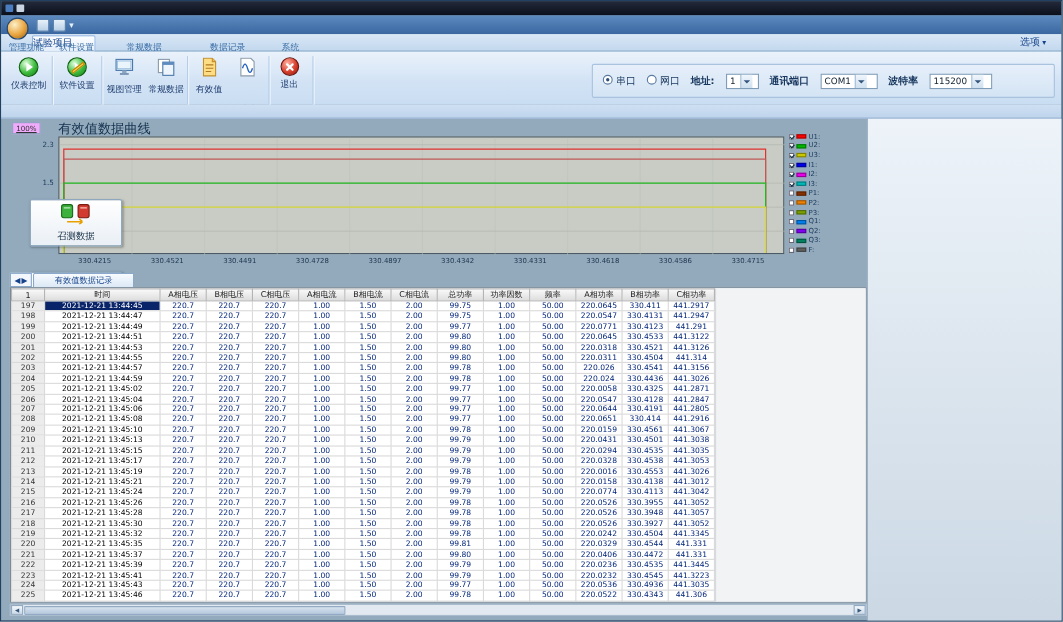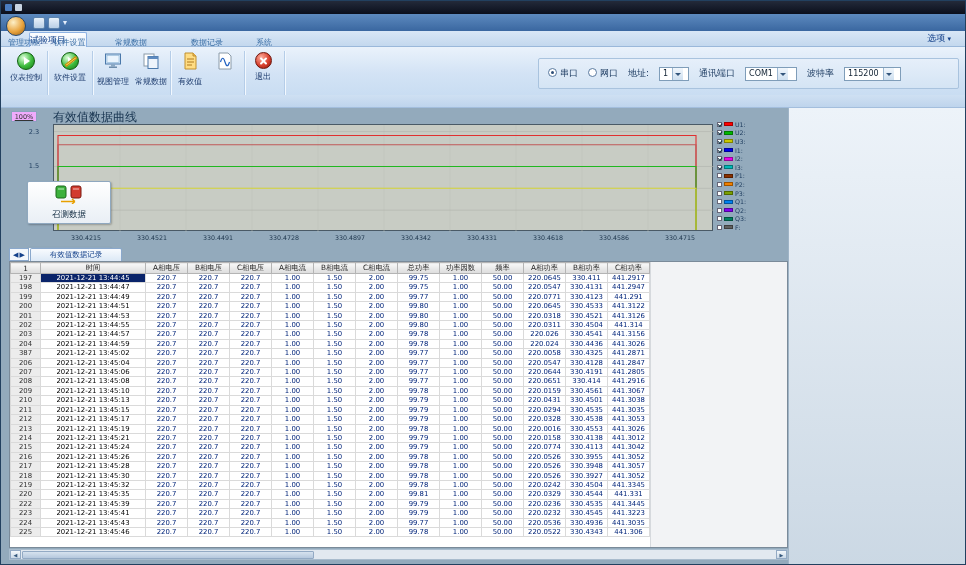--- a/index.html
+++ b/index.html
@@ -57,30 +57,30 @@
         border:1px solid #a9c3de;border-radius:2px;background:linear-gradient(#e6effa,#d4e4f4);
         display:flex;align-items:center;padding:0 9px;gap:10px;font-size:9px;color:#17365d;}
   .radio{display:inline-block;width:9px;height:9px;border-radius:50%;background:#fff;
          border:1px solid #5a7aa0;position:relative;vertical-align:-1px;margin-right:3px;}
   .radio.on::after{content:"";position:absolute;left:2px;top:2px;width:3px;height:3px;border-radius:50%;background:#2c4d77;}
   .combo{height:14px;background:#fff;border:1px solid #7f9db9;display:inline-flex;align-items:center;
          font-size:8px;color:#123;padding-left:3px;}
   .cbtn{width:11px;height:12px;margin-left:4px;background:linear-gradient(#f0f6fc,#cfe0f0);
         border-left:1px solid #9db8d2;position:relative;}
   .cbtn::after{content:"";position:absolute;left:2px;top:5px;border:3px solid transparent;border-top-color:#34567c;}
-  .bold{font-weight:normal;}
+  .bold{font-weight:bold;}
 
   
   .zoom-box{position:absolute;left:10px;top:110px;width:26px;height:11px;background:#f0abfc;
             border:1px solid #8aa3bd;font-size:6.5px;color:#333;text-align:center;line-height:10px;text-decoration:underline;}
   .chart-title{position:absolute;left:52px;top:108px;width:660px;text-align:left;
                font-size:12px;color:#15324e;}
   .plot{position:absolute;left:52px;top:123px;width:660px;height:107px;background:#c8ccc4;
         border:1px solid #4a5a66;}
-  .ylab{position:absolute;left:18px;width:30px;text-align:center;font-size:6.5px;color:#1c3a5c;}
+  .ylab{position:absolute;left:18px;width:30px;text-align:right;font-size:6.5px;color:#1c3a5c;}
   .xlab-row{position:absolute;left:52px;top:233px;width:660px;height:9px;font-size:6.3px;color:#20384f;}
   .xlab{display:inline-block;width:66px;text-align:center;overflow:hidden;}
   .legend{position:absolute;left:716px;top:119px;width:52px;}
   .lg-item{display:flex;align-items:center;height:8.6px;gap:2px;}
   .lg-cb{width:5px;height:5px;background:#fff;border:1px solid #667;position:relative;flex:0 0 auto;}
   .lg-cb.on::after{content:"";position:absolute;left:0px;top:0px;width:3px;height:1.5px;
                    border-left:1px solid #134;border-bottom:1px solid #134;transform:rotate(-45deg);}
   .lg-sw{width:9px;height:4px;border:1px solid rgba(0,0,0,.35);flex:0 0 auto;}
   .lg-lb{font-size:6.3px;color:#1c3a5c;white-space:nowrap;}
 
@@ -527,21 +527,21 @@
             <td class="val">1.50</td>
             <td class="val">2.00</td>
             <td class="val">99.78</td>
             <td class="val">1.00</td>
             <td class="val">50.00</td>
             <td class="val">220.024</td>
             <td class="val">330.4436</td>
             <td class="val">441.3026</td>
           </tr>
           <tr>
-            <td class="rnum">387</td>
+            <td class="rnum">205</td>
             <td class="time">2021-12-21 13:45:02</td>
             <td class="val">220.7</td>
             <td class="val">220.7</td>
             <td class="val">220.7</td>
             <td class="val">1.00</td>
             <td class="val">1.50</td>
             <td class="val">2.00</td>
             <td class="val">99.77</td>
             <td class="val">1.00</td>
             <td class="val">50.00</td>
@@ -780,20 +780,36 @@
             <td class="val">220.7</td>
             <td class="val">220.7</td>
             <td class="val">1.00</td>
             <td class="val">1.50</td>
             <td class="val">2.00</td>
             <td class="val">99.81</td>
             <td class="val">1.00</td>
             <td class="val">50.00</td>
             <td class="val">220.0329</td>
             <td class="val">330.4544</td>
+            <td class="val">441.331</td>
+          </tr>
+          <tr>
+            <td class="rnum">221</td>
+            <td class="time">2021-12-21 13:45:37</td>
+            <td class="val">220.7</td>
+            <td class="val">220.7</td>
+            <td class="val">220.7</td>
+            <td class="val">1.00</td>
+            <td class="val">1.50</td>
+            <td class="val">2.00</td>
+            <td class="val">99.80</td>
+            <td class="val">1.00</td>
+            <td class="val">50.00</td>
+            <td class="val">220.0406</td>
+            <td class="val">330.4472</td>
             <td class="val">441.331</td>
           </tr>
           <tr>
             <td class="rnum">222</td>
             <td class="time">2021-12-21 13:45:39</td>
             <td class="val">220.7</td>
             <td class="val">220.7</td>
             <td class="val">220.7</td>
             <td class="val">1.00</td>
             <td class="val">1.50</td>

